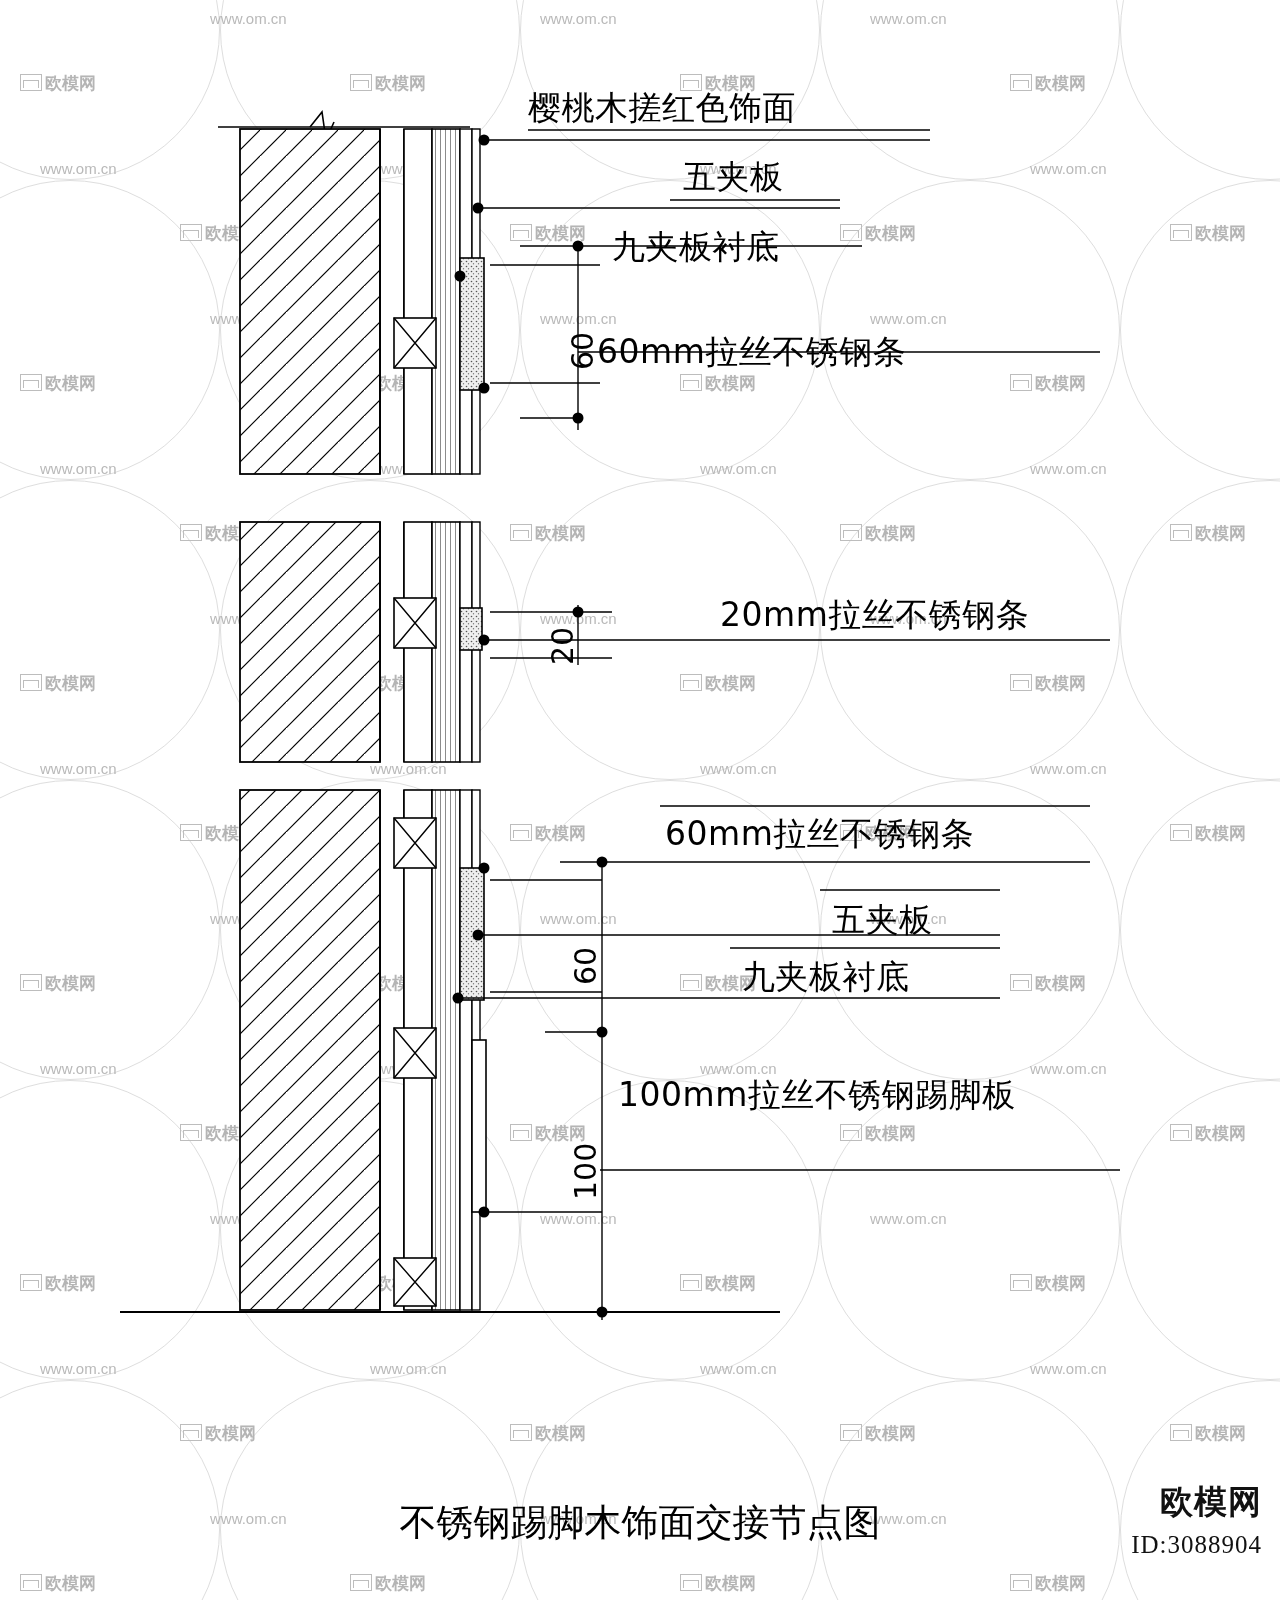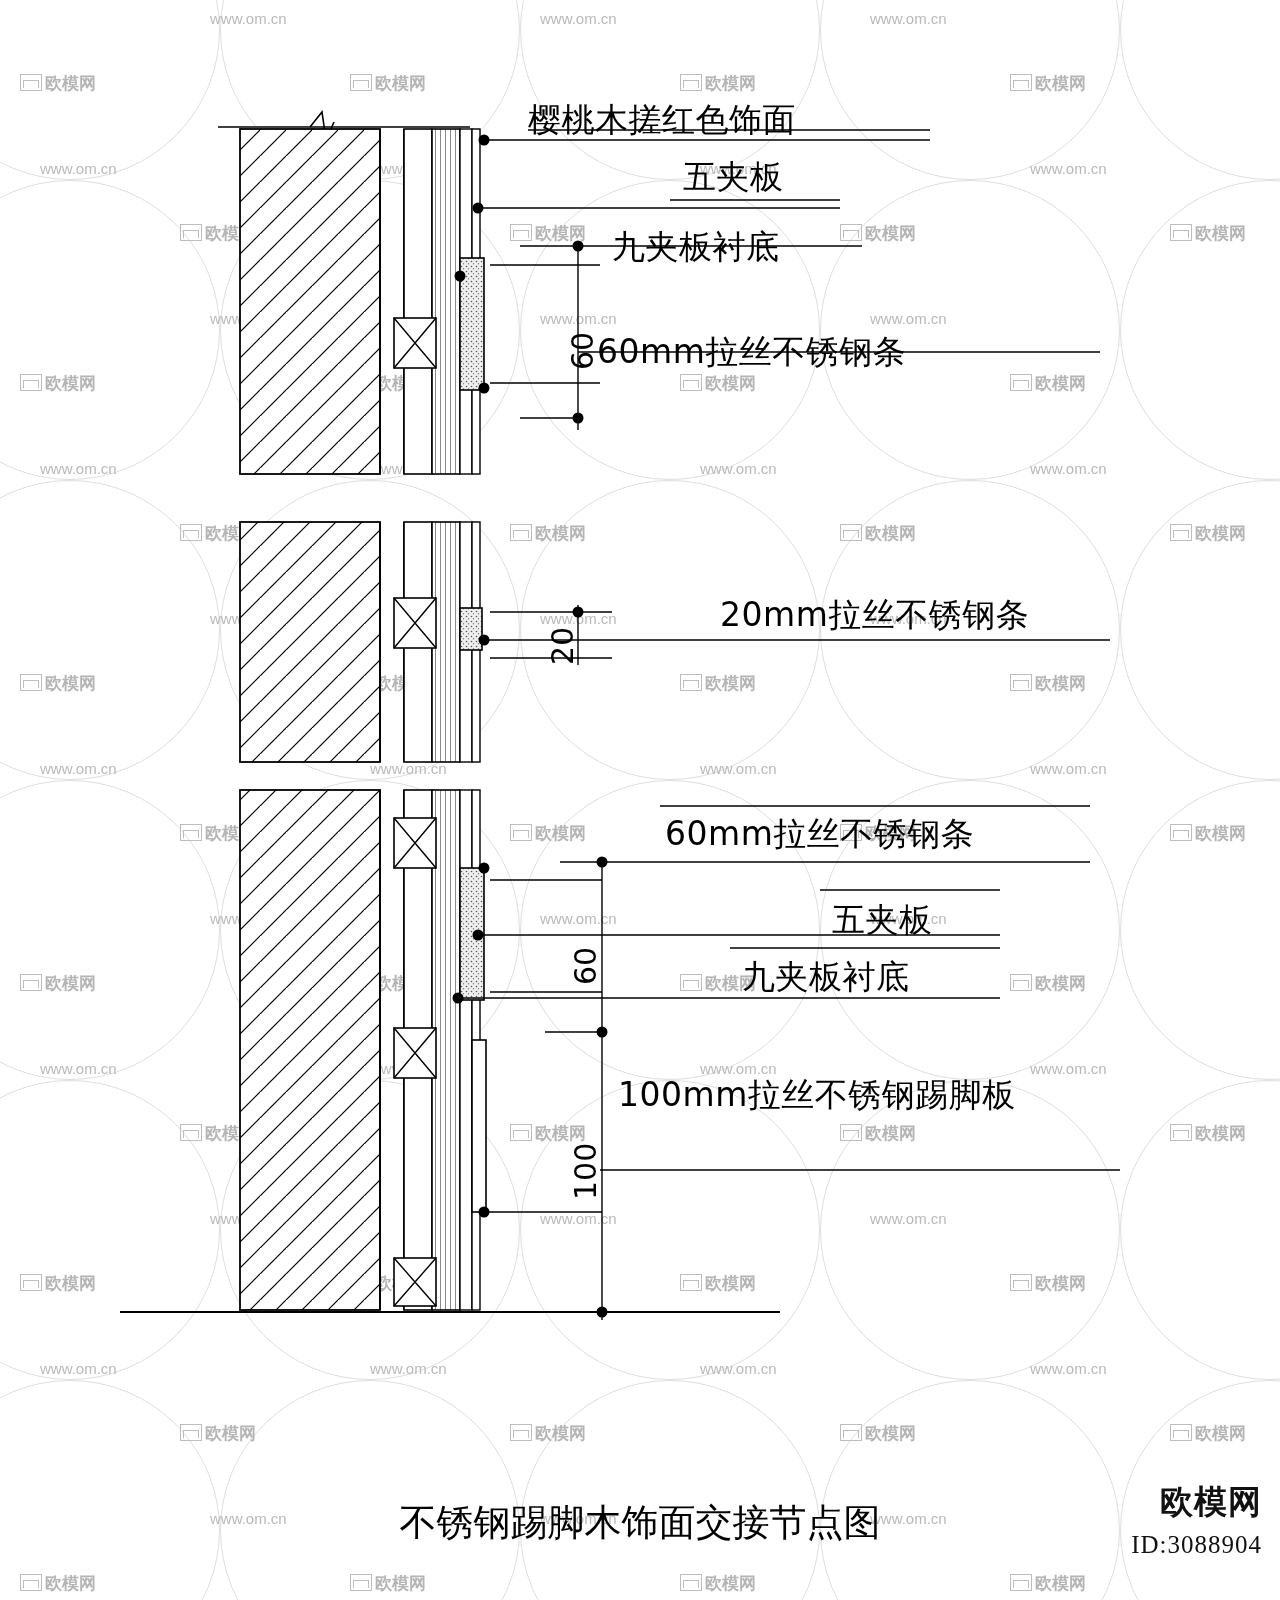--- a/index.html
+++ b/index.html
@@ -385,21 +385,21 @@
       <path d="M 602,1040 L 602,1320" stroke-width="1.4"></path>
       <path d="M 600,1170 L 1120,1170" stroke-width="1.6"></path>
 
       <path d="M 660,806 L 1090,806" stroke-width="1.6"></path>
       <path d="M 820,890 L 1000,890" stroke-width="1.6"></path>
       <path d="M 730,948 L 1000,948" stroke-width="1.6"></path>
     </g>
   </g>
 </svg>
 
-<div class="label" style="left:528px; top:98px;">樱桃木搓红色饰面</div>
+<div class="label" style="left:528px; top:86px;">樱桃木搓红色饰面</div>
 <div class="label" style="left:683px; top:155px;">五夹板</div>
 <div class="label" style="left:612px; top:225px;">九夹板衬底</div>
 <div class="label" style="left:597px; top:330px;">60mm拉丝不锈钢条</div>
 <div class="label" style="left:720px; top:593px;">20mm拉丝不锈钢条</div>
 <div class="label" style="left:665px; top:812px;">60mm拉丝不锈钢条</div>
 <div class="label" style="left:832px; top:898px;">五夹板</div>
 <div class="label" style="left:742px; top:955px;">九夹板衬底</div>
 <div class="label" style="left:600px; top:1073px;margin-left:18px;">100mm拉丝不锈钢踢脚板</div>
 
 <div class="vlabel" style="left:565px; top:370px;">60</div>

